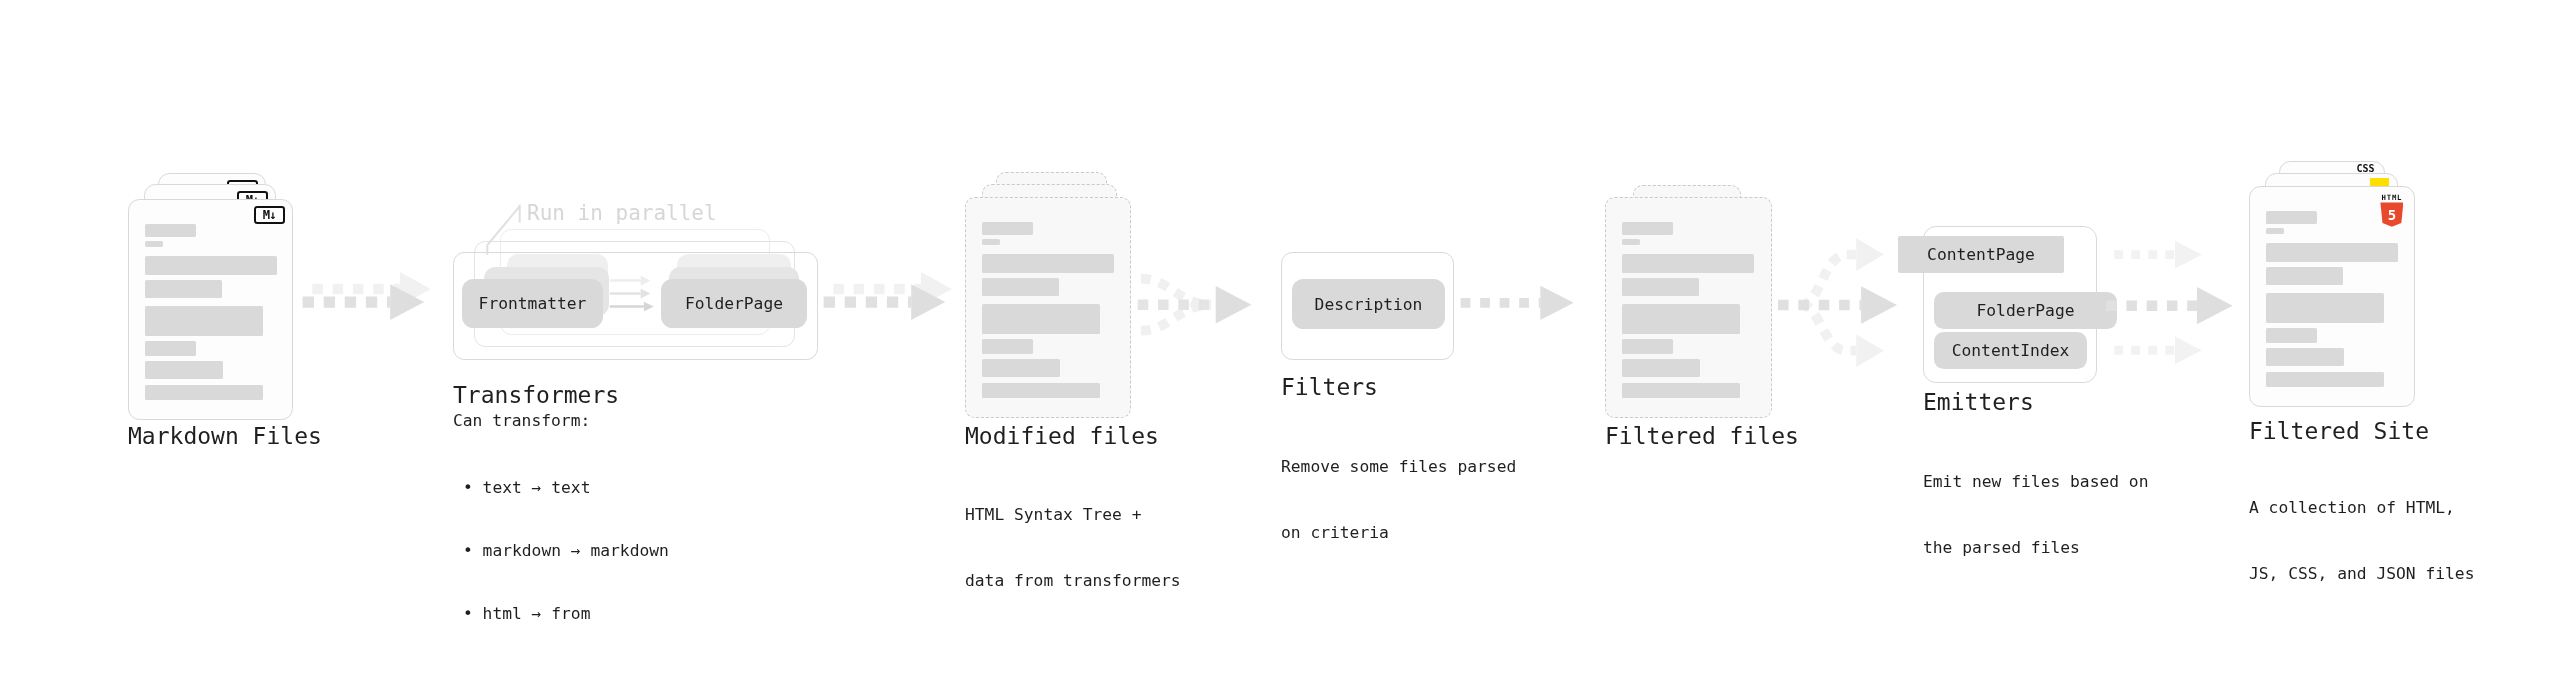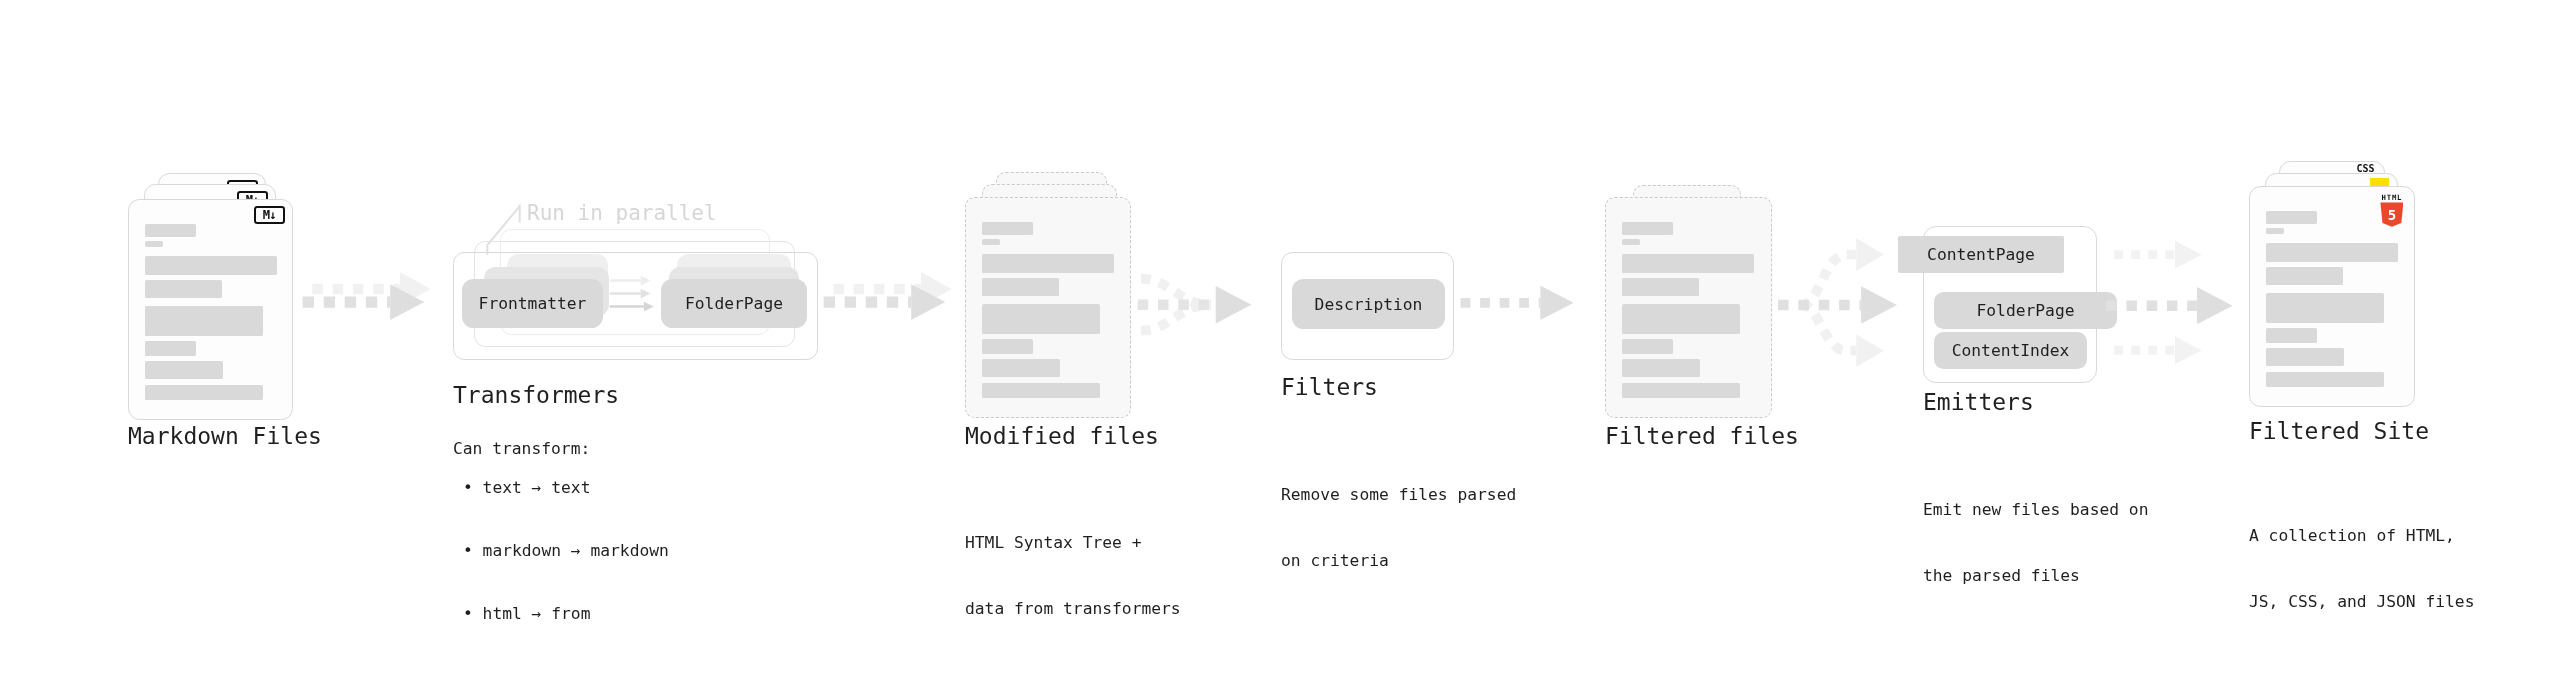--- a/index.html
+++ b/index.html
@@ -15,21 +15,21 @@
     --card-bg:#fdfdfd;
     --dash-bg:#f8f8f8;
     --muted:#d6d6d6;
   }
   html,body{margin:0;padding:0;background:#fff;}
   #canvas{
     position:relative;width:2576px;height:681px;background:#fff;overflow:hidden;
     font-family:"DejaVu Sans Mono","Liberation Mono",monospace;color:var(--ink);
   }
   .title{position:absolute;font-size:23px;line-height:1.2;white-space:pre;color:var(--ink);}
-  .sub{position:absolute;font-size:16.3px;line-height:22px;white-space:pre;color:var(--ink);margin-top:28px;}
+  .sub{position:absolute;font-size:16.3px;line-height:22px;white-space:pre;color:var(--ink);}
   .bullets{position:absolute;font-size:16.3px;line-height:21px;white-space:pre;color:var(--ink);}
   
   .doc-card{position:absolute;height:221px;border:1.6px solid #d8d8d8;border-radius:11.4px;background:var(--card-bg);box-sizing:border-box;}
   .doc-card.dashed{border:1.6px dashed var(--dash-border);background:var(--dash-bg);border-radius:9.8px;}
   .doc-bars{position:absolute;inset:0;}
   .doc-bars .bar{position:absolute;left:16.3px;background:var(--bar);border-radius:1.6px;}
   
   .md-badge{position:absolute;top:5.7px;right:7.3px;width:31px;height:18px;border:2.4px solid #111;border-radius:3.3px;
     background:#fff;display:flex;align-items:center;justify-content:center;
     font-weight:bold;font-size:12.2px;letter-spacing:-0.8px;color:#111;box-sizing:border-box;}

